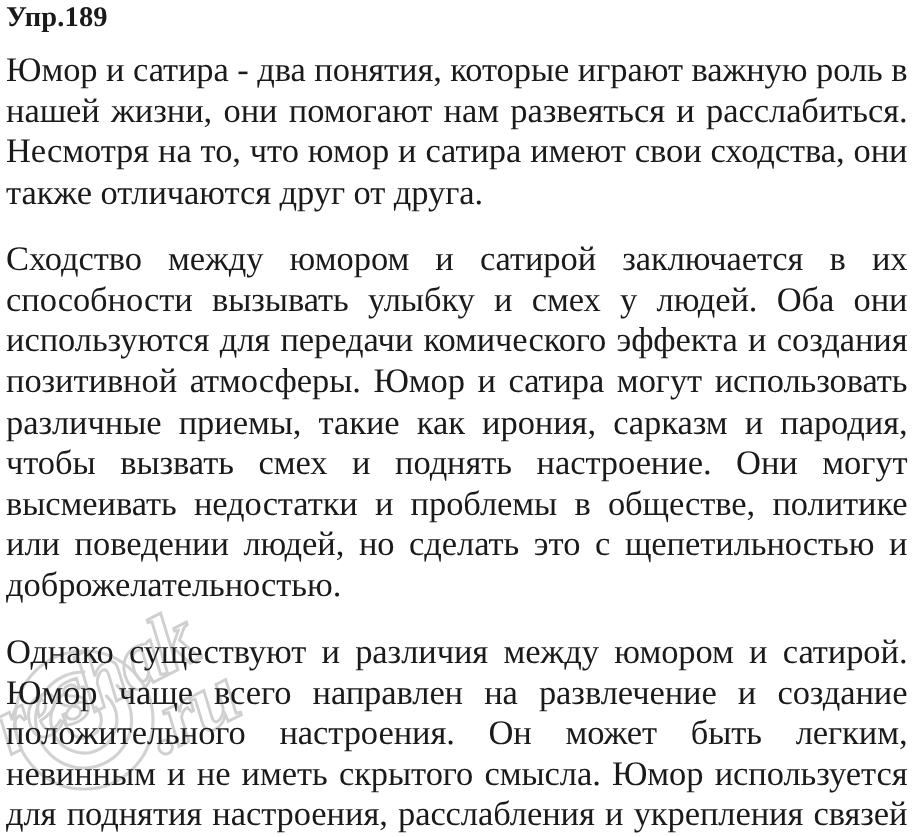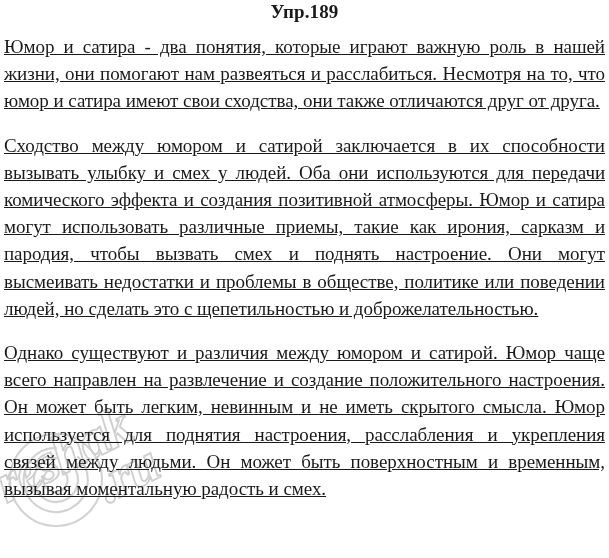--- a/index.html
+++ b/index.html
@@ -22,21 +22,21 @@
     position: absolute;
     inset: 0;
     padding: 0 4px 0 4px;
     box-sizing: border-box;
   }
 
   
   .header {
     display: flex;
     align-items: baseline;
-    justify-content: center;
+    justify-content: flex-start;
     height: 28px;
     padding-top: 1px;
     box-sizing: border-box;
   }
   .ex-title {
     font-size: 19px;
     font-weight: bold;
     letter-spacing: .1px;
     white-space: nowrap;
   }
@@ -48,27 +48,26 @@
   }
 
   
   .body-text {
     position: relative;
     z-index: 2;
     padding-top: 5px;
   }
   .para {
     margin: 0 0 17px 0;
-    font-size: 19px;
+    font-size: 23px;
     line-height: 27.2px;
     text-align: justify;
     text-justify: inter-word;
     hyphens: none;
     letter-spacing: -0.05px;
-    text-decoration: underline;
   }
   .para:last-child {
     margin-bottom: 0;
   }
   
   .para.justify-all {
     text-align-last: left;
   }
 
   

